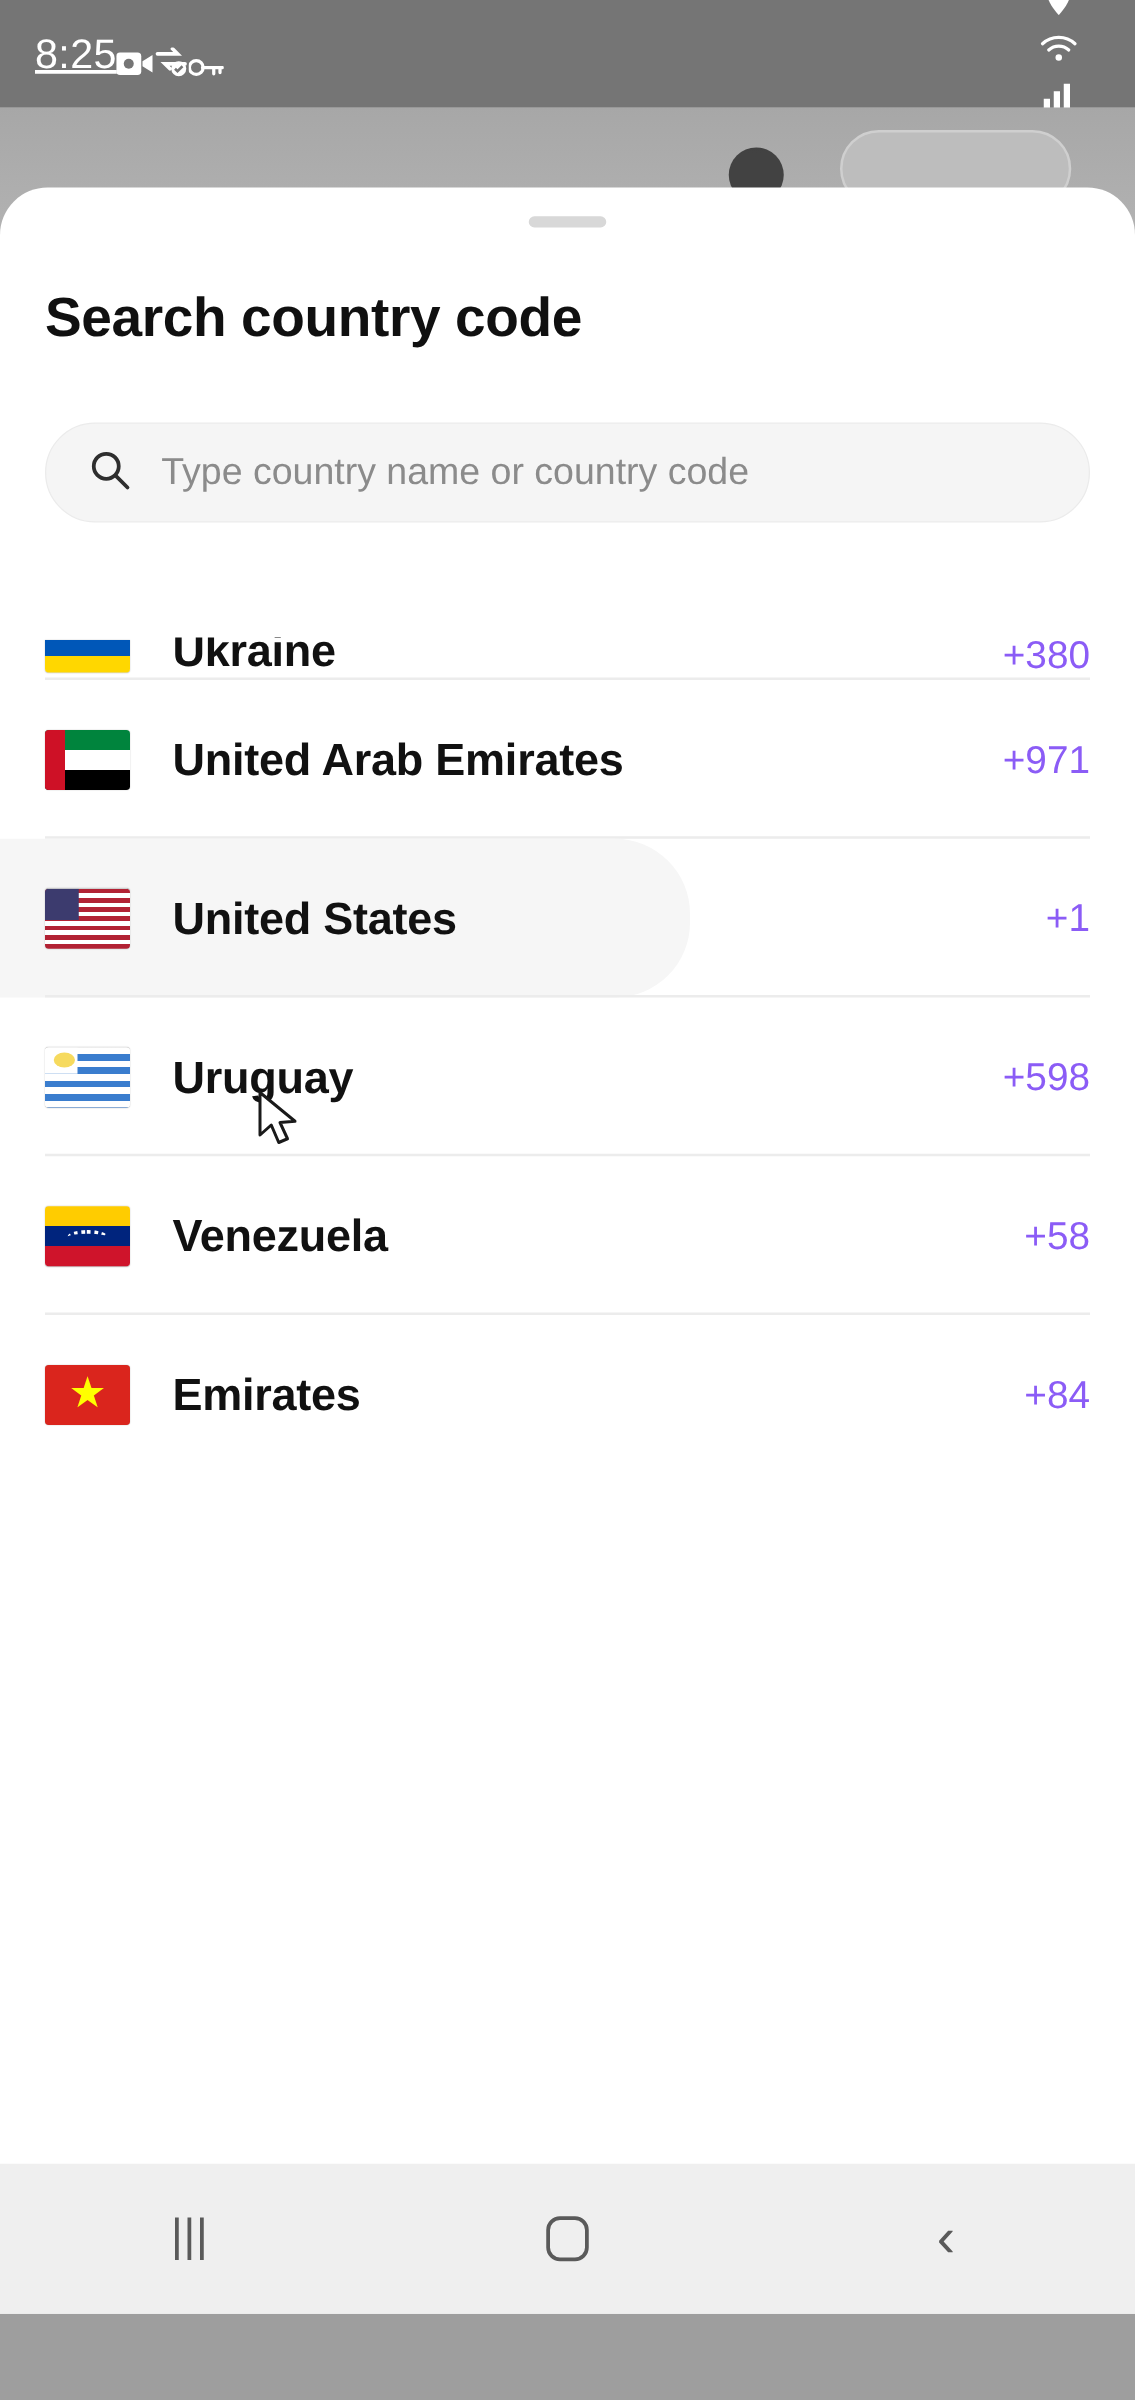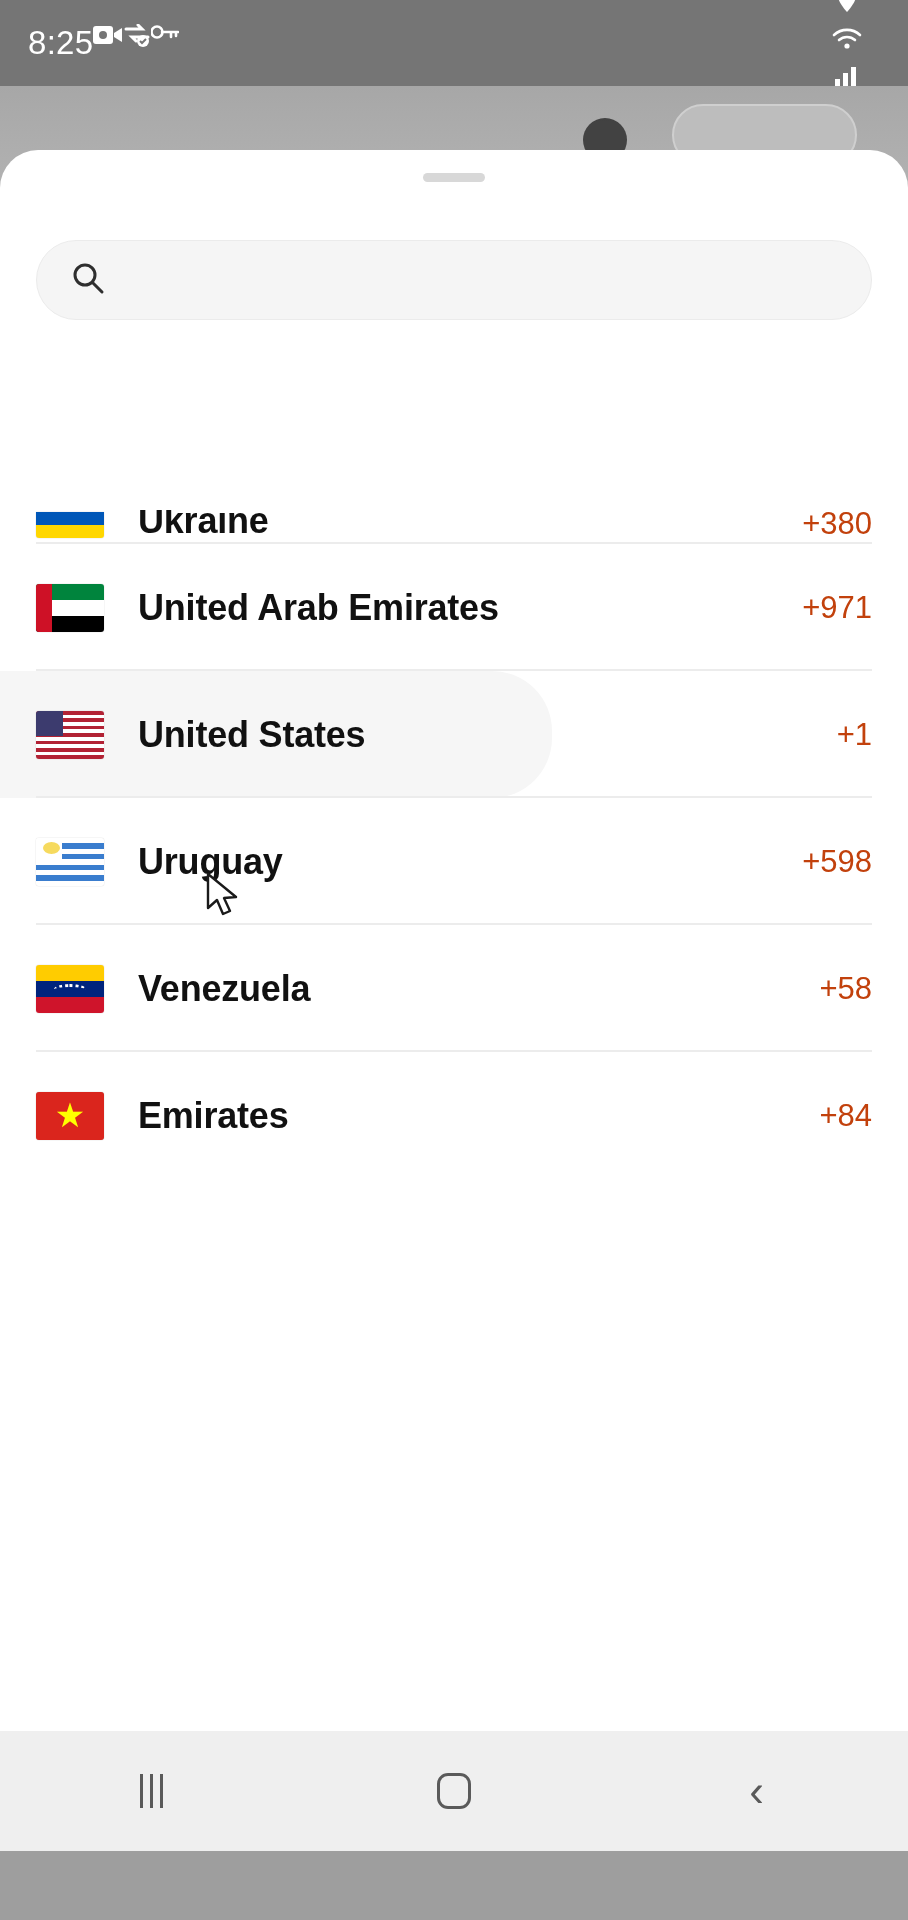--- a/index.html
+++ b/index.html
@@ -10,21 +10,21 @@
   }
   #screen { position:relative; width:908px; height:1920px; overflow:hidden; }
 
   
   #statusbar {
     position:absolute; top:0; left:0; width:908px; height:86px;
     background:#757575; color:#ffffff;
     display:flex; align-items:center; justify-content:space-between;
     padding:0 28px;
   }
-  .sb-left { display:flex; align-items:flex-start; gap:0; }
+  .sb-left { display:flex; align-items:flex-end; gap:0;text-decoration:underline; }
   .sb-right { display:flex; align-items:center; gap:13px;flex-direction:column; }
   .sb-time { font-size:33px; font-weight:400; letter-spacing:0.3px; }
   .sb-pct { font-size:31px; font-weight:500; margin-left:4px; }
   .sb-ico { display:flex; align-items:center; justify-content:center; }
 
   
   #behind {
     position:absolute; top:86px; left:0; width:908px; height:120px;
     background:linear-gradient(#a7a7a7,#b4b4b4);
   }
@@ -85,21 +85,21 @@
   .flag {
     position:relative; z-index:2; width:68px; height:48px; flex:0 0 68px;
     border-radius:3px; overflow:hidden; box-shadow:0 0 1px rgba(0,0,0,.35);
   }
   .cname {
     position:relative; z-index:2; margin-left:34px;
     font-size:36px; font-weight:700; color:#111111; letter-spacing:-0.2px;
   }
   .ccode {
     position:relative; z-index:2; margin-left:auto;
-    font-size:31px; font-weight:400; color:#c2410c;
+    font-size:31px; font-weight:400; color:#8b5cf6;
   }
   .row.clipped .flag{height:26px;border-radius:0 0 3px 3px;}
   .row.clipped .cname{position:relative;top:4px;}
   .row.clipped .ccode{position:relative;top:4px;}
   .clipmask{
     position:absolute;left:0;top:0;width:908px;height:26px;background:#fff;z-index:5;
   }
 
   
   .f-ua{background:linear-gradient(to bottom,#0057b8 50%,#ffd700 50%);}
@@ -225,28 +225,30 @@
 
   <div id="behind">
     <div class="ghost-avatar"></div>
     <div class="ghost-pill"></div>
   </div>
 
   <div id="sheet">
 
     <div id="grabber"></div>
 
+    <h1 id="title">Search country code</h1>
 
     <div id="searchbox">
       <span>
         <svg width="34" height="34" viewBox="0 0 34 34">
             <circle cx="14" cy="14" r="10" stroke="#2e2e2e" stroke-width="3" fill="none"></circle>
             <path d="M21.5 21.5L31 31" stroke="#2e2e2e" stroke-width="3" stroke-linecap="round"></path>
           </svg>
       </span>
+      <input id="search-input" type="text" placeholder="Type country name or country code" style="">
     </div>
 
     <div id="list">
       <div class="clipmask"></div>
 
     <div class="row clipped">
           <div class="flag f-ua"></div>
           <span class="cname">Ukraine</span>
           <span class="ccode">+380</span>
           <div class="divider"></div>

